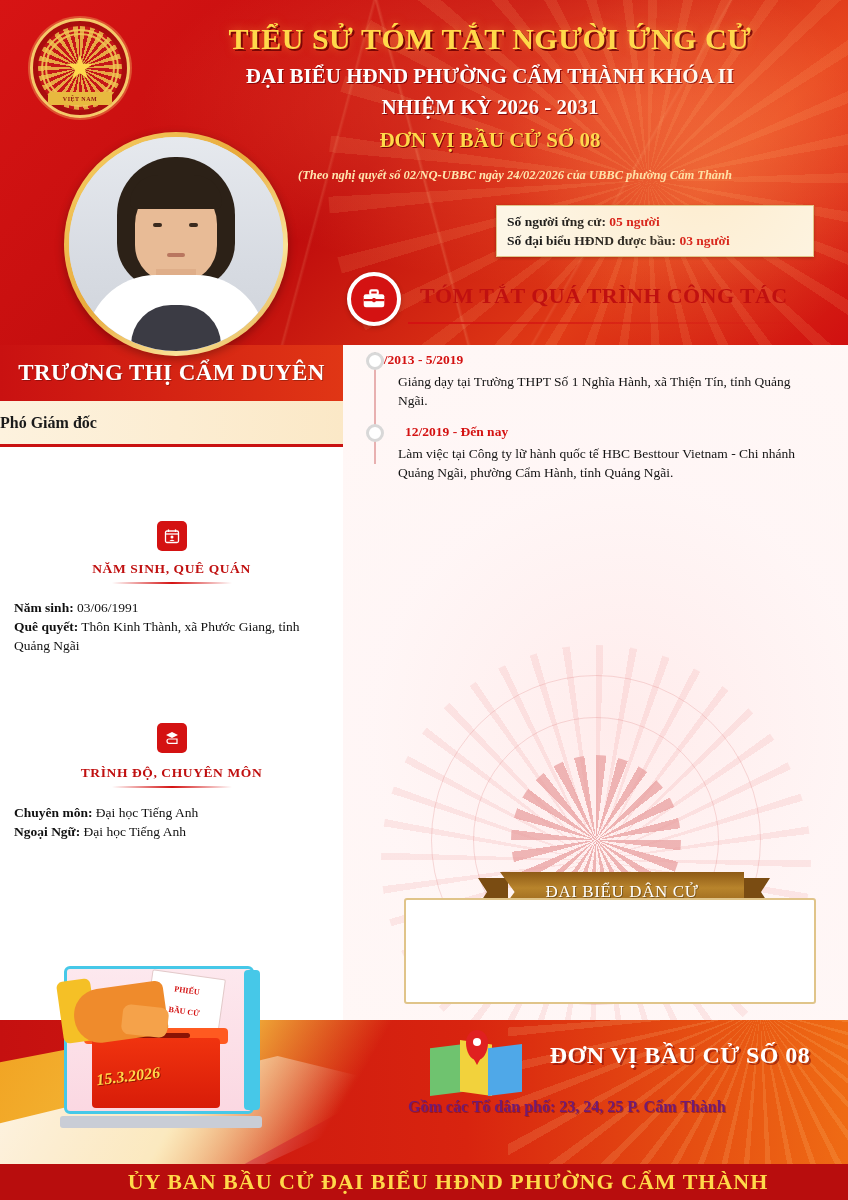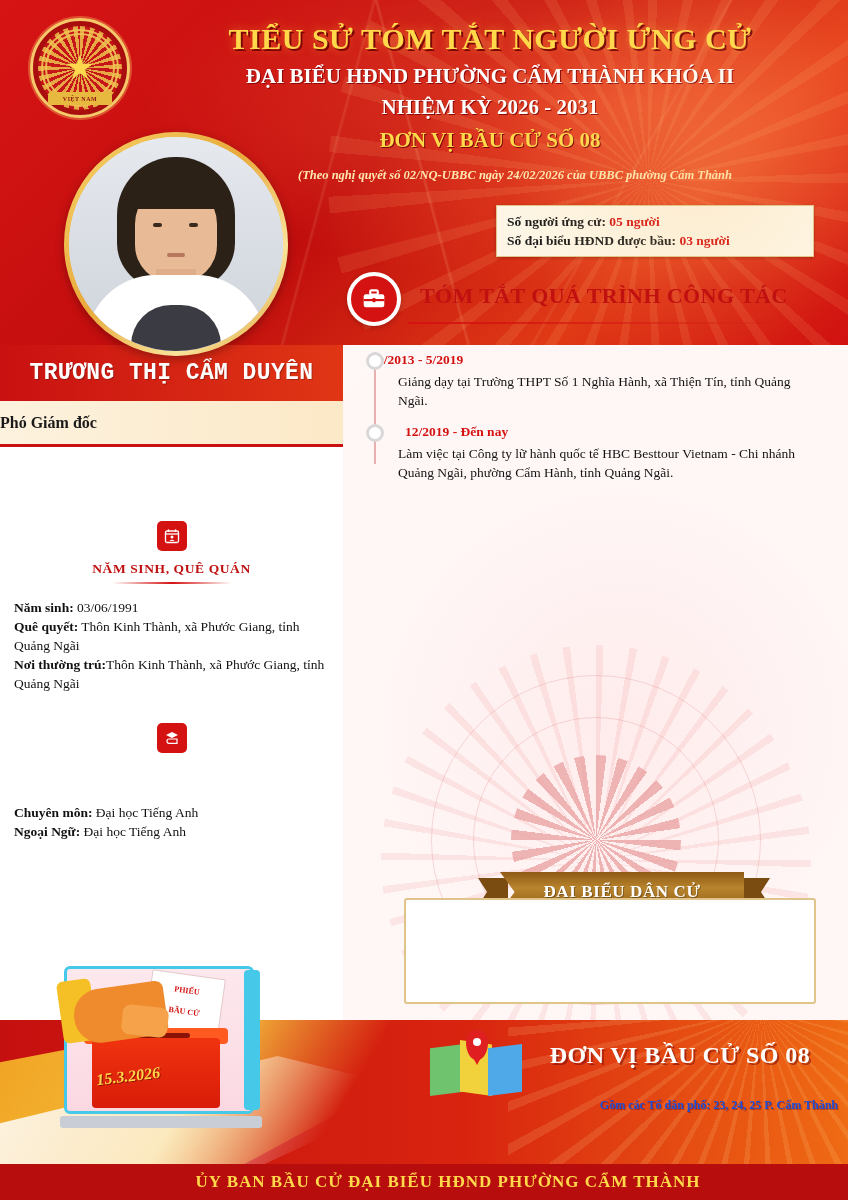--- a/index.html
+++ b/index.html
@@ -141,21 +141,20 @@
     background:#ffffff;
   }
   .name-band {
     position:absolute; left:0; top:0; width:343px; height:56px;
     background: linear-gradient(90deg,#c91111 0%, #e03615 100%);
     display:flex; align-items:center; justify-content:center;
   }
   .name-band span {
     color:#ffffff; font-size: 23px; font-weight:bold; letter-spacing:.4px;
     text-shadow: 1px 1px 0 rgba(0,0,0,.25);
-    font-family: Liberation Mono, monospace;
   }
   .role-band {
     position:absolute; left:0; top:56px; width:353px; height:46px;
     background: linear-gradient(90deg,#fdf2de 0%, #fbe8c6 100%);
     display:flex; align-items:center; justify-content:flex-start;
     border-bottom: 3px solid #c91111;
   }
   .role-band span { color:#1a1a1a; font-size:16px; font-weight:bold; }
 
   .sec-icon {
@@ -245,21 +244,21 @@
   
   .ribbon-banner{
     position:absolute; left:500px; top:872px; width:244px; height:40px;
     background: linear-gradient(180deg,#8e5a16,#b8842c 40%,#8e5a16);
     display:flex; align-items:center; justify-content:center;
     clip-path: polygon(0 0, 100% 0, 100% 100%, 0% 100%, 6% 50%);
   }
   .ribbon-inner{
     position:absolute; left:500px; top:872px; width:244px; height:40px;
     display:flex;align-items:center;justify-content:center;
-    color:#ffffff; font-size:17px; font-weight:bold; letter-spacing:.6px;
+    color:#ffffff; font-size:17px; font-weight:normal; letter-spacing:.6px;
     text-shadow:1px 1px 0 rgba(0,0,0,.3);
   }
   .ribbon-wing-l, .ribbon-wing-r{
     position:absolute; top:878px; width:30px; height:28px;
     background:#7a4c12;
   }
   .ribbon-wing-l{ left:478px; clip-path: polygon(0 0,100% 0,100% 100%,0 100%,30% 50%); }
   .ribbon-wing-r{ left:740px; clip-path: polygon(0 0,100% 0,70% 50%,100% 100%,0 100%); }
 
   .note-box{
@@ -356,32 +355,32 @@
   .map-pin{position:absolute;left:36px;top:0;width:22px;height:30px;background:#e02020;border-radius:11px 11px 11px 11px / 13px 13px 18px 18px;}
   .map-pin:after{content:"";position:absolute;left:7px;top:8px;width:8px;height:8px;border-radius:50%;background:#fff;}
   .map-pin-tip{position:absolute;left:41px;top:24px;width:0;height:0;border-left:6px solid transparent;border-right:6px solid transparent;border-top:11px solid #e02020;}
 
   .unit-title{
     position:absolute; left:530px; top:1042px; width:300px; text-align:center;
     color:#ffffff; font-size:24px; font-weight:bold; letter-spacing:.4px;
     text-shadow: 2px 2px 0 rgba(120,10,10,.55);
   }
   .unit-sub{
-    position:absolute; left:408px; top:1098px; width:430px; text-align:right;
-    color:#1d4ed8; font-size:12px; font-weight:bold;
+    position:absolute; left:408px; top:1098px; width:430px; text-align:left;
+    color:#701a75; font-size:16px; font-weight:bold;
     text-shadow: 1px 1px 0 rgba(120,10,10,.5);
   }
 
   .footer{
     position:absolute; left:0; top:1164px; width:848px; height:36px;
     background:#b80d0d;
     display:flex; align-items:center; justify-content:center;
   }
   .footer span{
-    color:#ffd94a; font-size:17px; font-weight:bold; letter-spacing:1px;margin-left:48px;
+    color:#ffd94a; font-size:22px; font-weight:bold; letter-spacing:1px;margin-left:48px;
   }
 </style>
 </head>
 <body>
 
 <div class="poster">
 
   <div class="header">
     <div class="hdr-lines"></div>
 
@@ -448,31 +447,29 @@
     <div class="sec-head" style="top:216px;">NĂM SINH, QUÊ QUÁN</div>
     <div class="sec-body" style="top:253px;">
       <div>
         <b>Năm sinh:</b>
         <span>03/06/1991</span>
       </div>
       <div>
         <b>Quê quyết:</b>
         <span>Thôn Kinh Thành, xã Phước Giang, tỉnh Quảng Ngãi</span>
       </div>
-      <div>
-        <b>Nơi thường trú:</b><span>Thôn Kinh Thành, xã Phước Giang, tỉnh Quảng Ngãi</span>
-      </div>
     </div>
 
     <div class="sec-icon" style="top:378px;">
       <svg width="16" height="16" viewBox="0 0 16 16" aria-hidden="true">
         <path d="M2 5 L8 2 L14 5 L8 8 Z" fill="#fff"></path>
         <path d="M3 11 Q3 9 5 9 L13 9 L13 13.4 L5 13.4 Q3 13.4 3 11 Z" fill="none" stroke="#fff" stroke-width="1.2"></path>
       </svg>
     </div>
+    <div class="sec-head" style="top:420px;">TRÌNH ĐỘ, CHUYÊN MÔN</div>
     <div class="sec-body" style="top:458px;">
       <div>
         <b>Chuyên môn:</b>
         <span>Đại học Tiếng Anh</span>
       </div>
       <div>
         <b>Ngoại Ngữ:</b>
         <span>Đại học Tiếng Anh</span>
       </div>
     </div>

